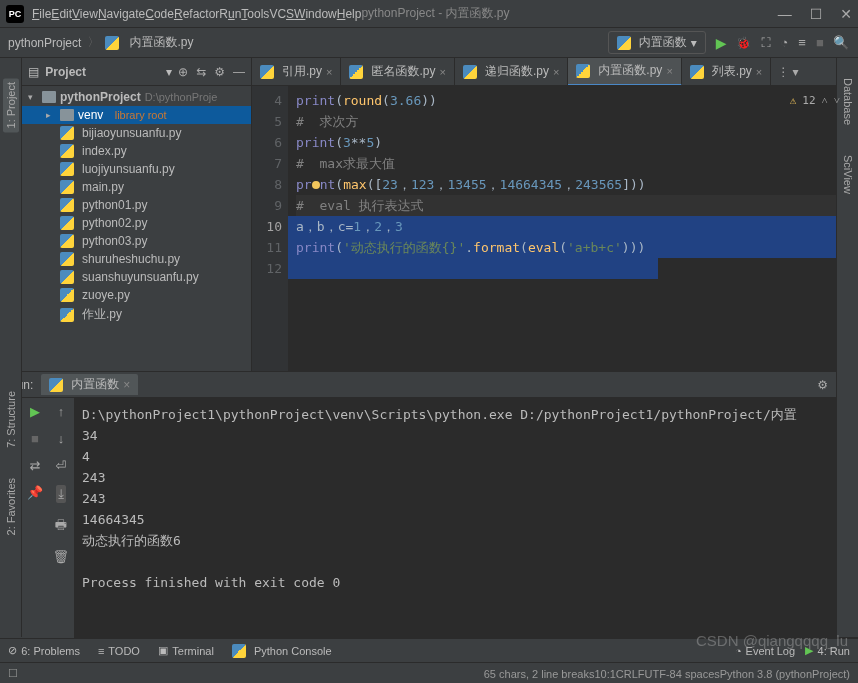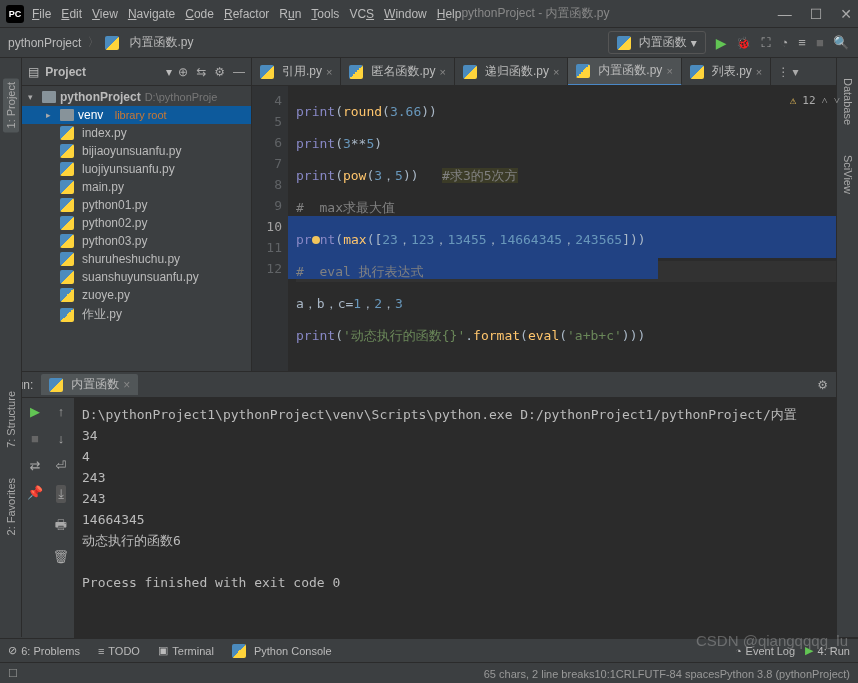--- a/index.html
+++ b/index.html
@@ -1,19 +1,19 @@
 <!DOCTYPE html>
 <html><head>
 <meta charset="utf-8">
 <style>
 * { margin: 0; padding: 0; box-sizing: border-box; }
 body { font-family: "Segoe UI", Arial, sans-serif; font-size: 12px; background: #3c3f41; color: #bbb; width: 858px; height: 683px; overflow: hidden; }
 .titlebar { height: 28px; background: #3c3f41; display: flex; align-items: center; padding: 0 6px; border-bottom: 1px solid #2b2b2b; }
 .titlebar .logo { width: 18px; height: 18px; background: #000; border-radius: 3px; display: flex; align-items: center; justify-content: center; color: #fff; font-size: 9px; font-weight: bold; margin-right: 8px; }
-.titlebar .menu { display: flex; gap: 10px; }
+.titlebar .menu { display: flex; }
 .titlebar .menu span { cursor: pointer; }
 .titlebar .menu span u { text-decoration: underline; }
 .titlebar .center-title { flex: 1; text-align: left; color: #888; }
 .titlebar .win-controls { display: flex; gap: 18px; font-size: 14px; color: #aaa; }
 .nav-row { height: 30px; background: #3c3f41; display: flex; align-items: center; padding: 0 8px; border-bottom: 1px solid #2b2b2b; }
 .breadcrumb { display: flex; align-items: center; gap: 6px; flex: 1; }
 .breadcrumb .sep { color: #666; }
 .py-icon { width: 14px; height: 14px; background: linear-gradient(135deg,#4b8bbe 50%,#ffd43b 50%); border-radius: 2px; display: inline-block; margin-right: 4px; }
 .nav-right { display: flex; align-items: center; gap: 10px; }
 .run-config { border: 1px solid #555; border-radius: 3px; padding: 2px 8px; display: flex; align-items: center; gap: 4px; }
@@ -38,21 +38,21 @@
 .editor-area { flex: 1; display: flex; flex-direction: column; background: #2b2b2b; }
 .tabs { height: 28px; background: #3c3f41; display: flex; align-items: center; border-bottom: 1px solid #2b2b2b; overflow: hidden; }
 .tab { display: flex; align-items: center; padding: 0 8px; height: 28px; gap: 4px; cursor: pointer; border-right: 1px solid #2b2b2b; }
 .tab.active { background: #4e5254; border-bottom: 2px solid #4a88c7; }
 .tab .close { color: #888; font-size: 11px; }
 .tabs .more { padding: 0 6px; color: #aaa; }
 .editor-body { flex: 1; display: flex; position: relative; overflow: hidden; }
 .gutter-col { width: 36px; background: #313335; text-align: right; padding: 4px 6px 0 0; color: #606366; font-family: Consolas, monospace; font-size: 13px; line-height: 21px; }
 .gutter-col .cur { color: #a4a3a3; }
 .code { flex: 1; padding: 4px 0 0 8px; font-family: Consolas, monospace; font-size: 13px; line-height: 21px; position: relative; }
-.code-line { white-space: pre; height: 21px; margin-top: 11px; }
+.code-line { white-space: pre; height: 21px; }
 .sel-block { position: absolute; left: 0; right: 18px; background: #214283; z-index: 0; }
 .code-line span { position: relative; z-index: 1; }
 .kw { color: #8888c6; }
 .fn { color: #ffc66d; }
 .num { color: #6897bb; }
 .str { color: #6a8759; }
 .com { color: #808080; }
 .hlcom { color: #808080; background: rgba(255,255,0,0.08); }
 .pl { color: #a9b7c6; }
 .hl-cur { background: #323232; }
@@ -155,26 +155,26 @@
         <span class="indent" style="width:14px"></span>
         <span class="chev">▸</span>
         <span class="fold-icon"></span>
         <span>venv</span>&nbsp;
         <span class="lib">library root</span>
       </div>
       <div id="file-list">
           <div class="tree-item">
             <span class="indent" style="width:28px"></span>
             <span class="py-icon"></span>
+            <span>bijiaoyunsuanfu.py</span>
+          </div>
+          <div class="tree-item">
+            <span class="indent" style="width:28px"></span>
+            <span class="py-icon"></span>
             <span>index.py</span>
-          </div>
-          <div class="tree-item">
-            <span class="indent" style="width:28px"></span>
-            <span class="py-icon"></span>
-            <span>bijiaoyunsuanfu.py</span>
           </div>
           <div class="tree-item">
             <span class="indent" style="width:28px"></span>
             <span class="py-icon"></span>
             <span>luojiyunsuanfu.py</span>
           </div>
           <div class="tree-item">
             <span class="indent" style="width:28px"></span>
             <span class="py-icon"></span>
             <span>main.py</span>
@@ -260,22 +260,22 @@
           <div>12</div>
         </div>
       <div class="code" id="code">
         <div class="insp">
           <span class="warn-tri">⚠</span>
           <span>12</span>
           <span>˄</span>
           <span>˅</span>
         </div>
       <div class="code-line"><span class="kw">print</span><span class="pl">(</span><span class="fn">round</span><span class="pl">(</span><span class="num">3.66</span><span class="pl">))</span></div>
+          <div class="code-line"><span class="com">#  求次方</span></div>
           <div class="code-line"><span class="kw">print</span><span class="pl">(</span><span class="num">3</span><span class="pl">**</span><span class="num">5</span><span class="pl">)</span></div>
-          <div class="code-line"><span class="kw">print</span><span class="pl">(</span><span class="fn">pow</span><span class="pl">(</span><span class="num">3</span><span class="pl">，</span><span class="num">5</span><span class="pl">))   </span><span class="hlcom">#求3的5次方</span></div>
           <div class="code-line"><span class="com">#  max求最大值</span></div>
           <div class="code-line"><span class="kw">pr</span><span class="dot-y"></span><span class="kw">nt</span><span class="pl">(</span><span class="fn">max</span><span class="pl">([</span><span class="num">23</span><span class="pl">，</span><span class="num">123</span><span class="pl">，</span><span class="num">13455</span><span class="pl">，</span><span class="num">14664345</span><span class="pl">，</span><span class="num">243565</span><span class="pl">]))</span></div>
           <div class="sel-block" style="top: 130px; height: 21px;"></div>
           <div class="code-line hl-cur"><span class="com">#  eval 执行表达式</span></div>
           <div class="sel-block" style="top: 151px; height: 21px;"></div>
           <div class="code-line"><span class="pl">a，b，c</span><span class="pl">=</span><span class="num">1</span><span class="pl">，</span><span class="num">2</span><span class="pl">，</span><span class="num">3</span></div>
           <div class="sel-block" style="top: 172px; height: 21px; right: auto; width: 370px;"></div>
           <div class="code-line"><span class="kw">print</span><span class="pl">(</span><span class="str">'动态执行的函数{}'</span><span class="pl">.</span><span class="fn">format</span><span class="pl">(</span><span class="fn">eval</span><span class="pl">(</span><span class="str">'a+b+c'</span><span class="pl">)))</span></div>
         </div>
       <div class="errbar"></div>

